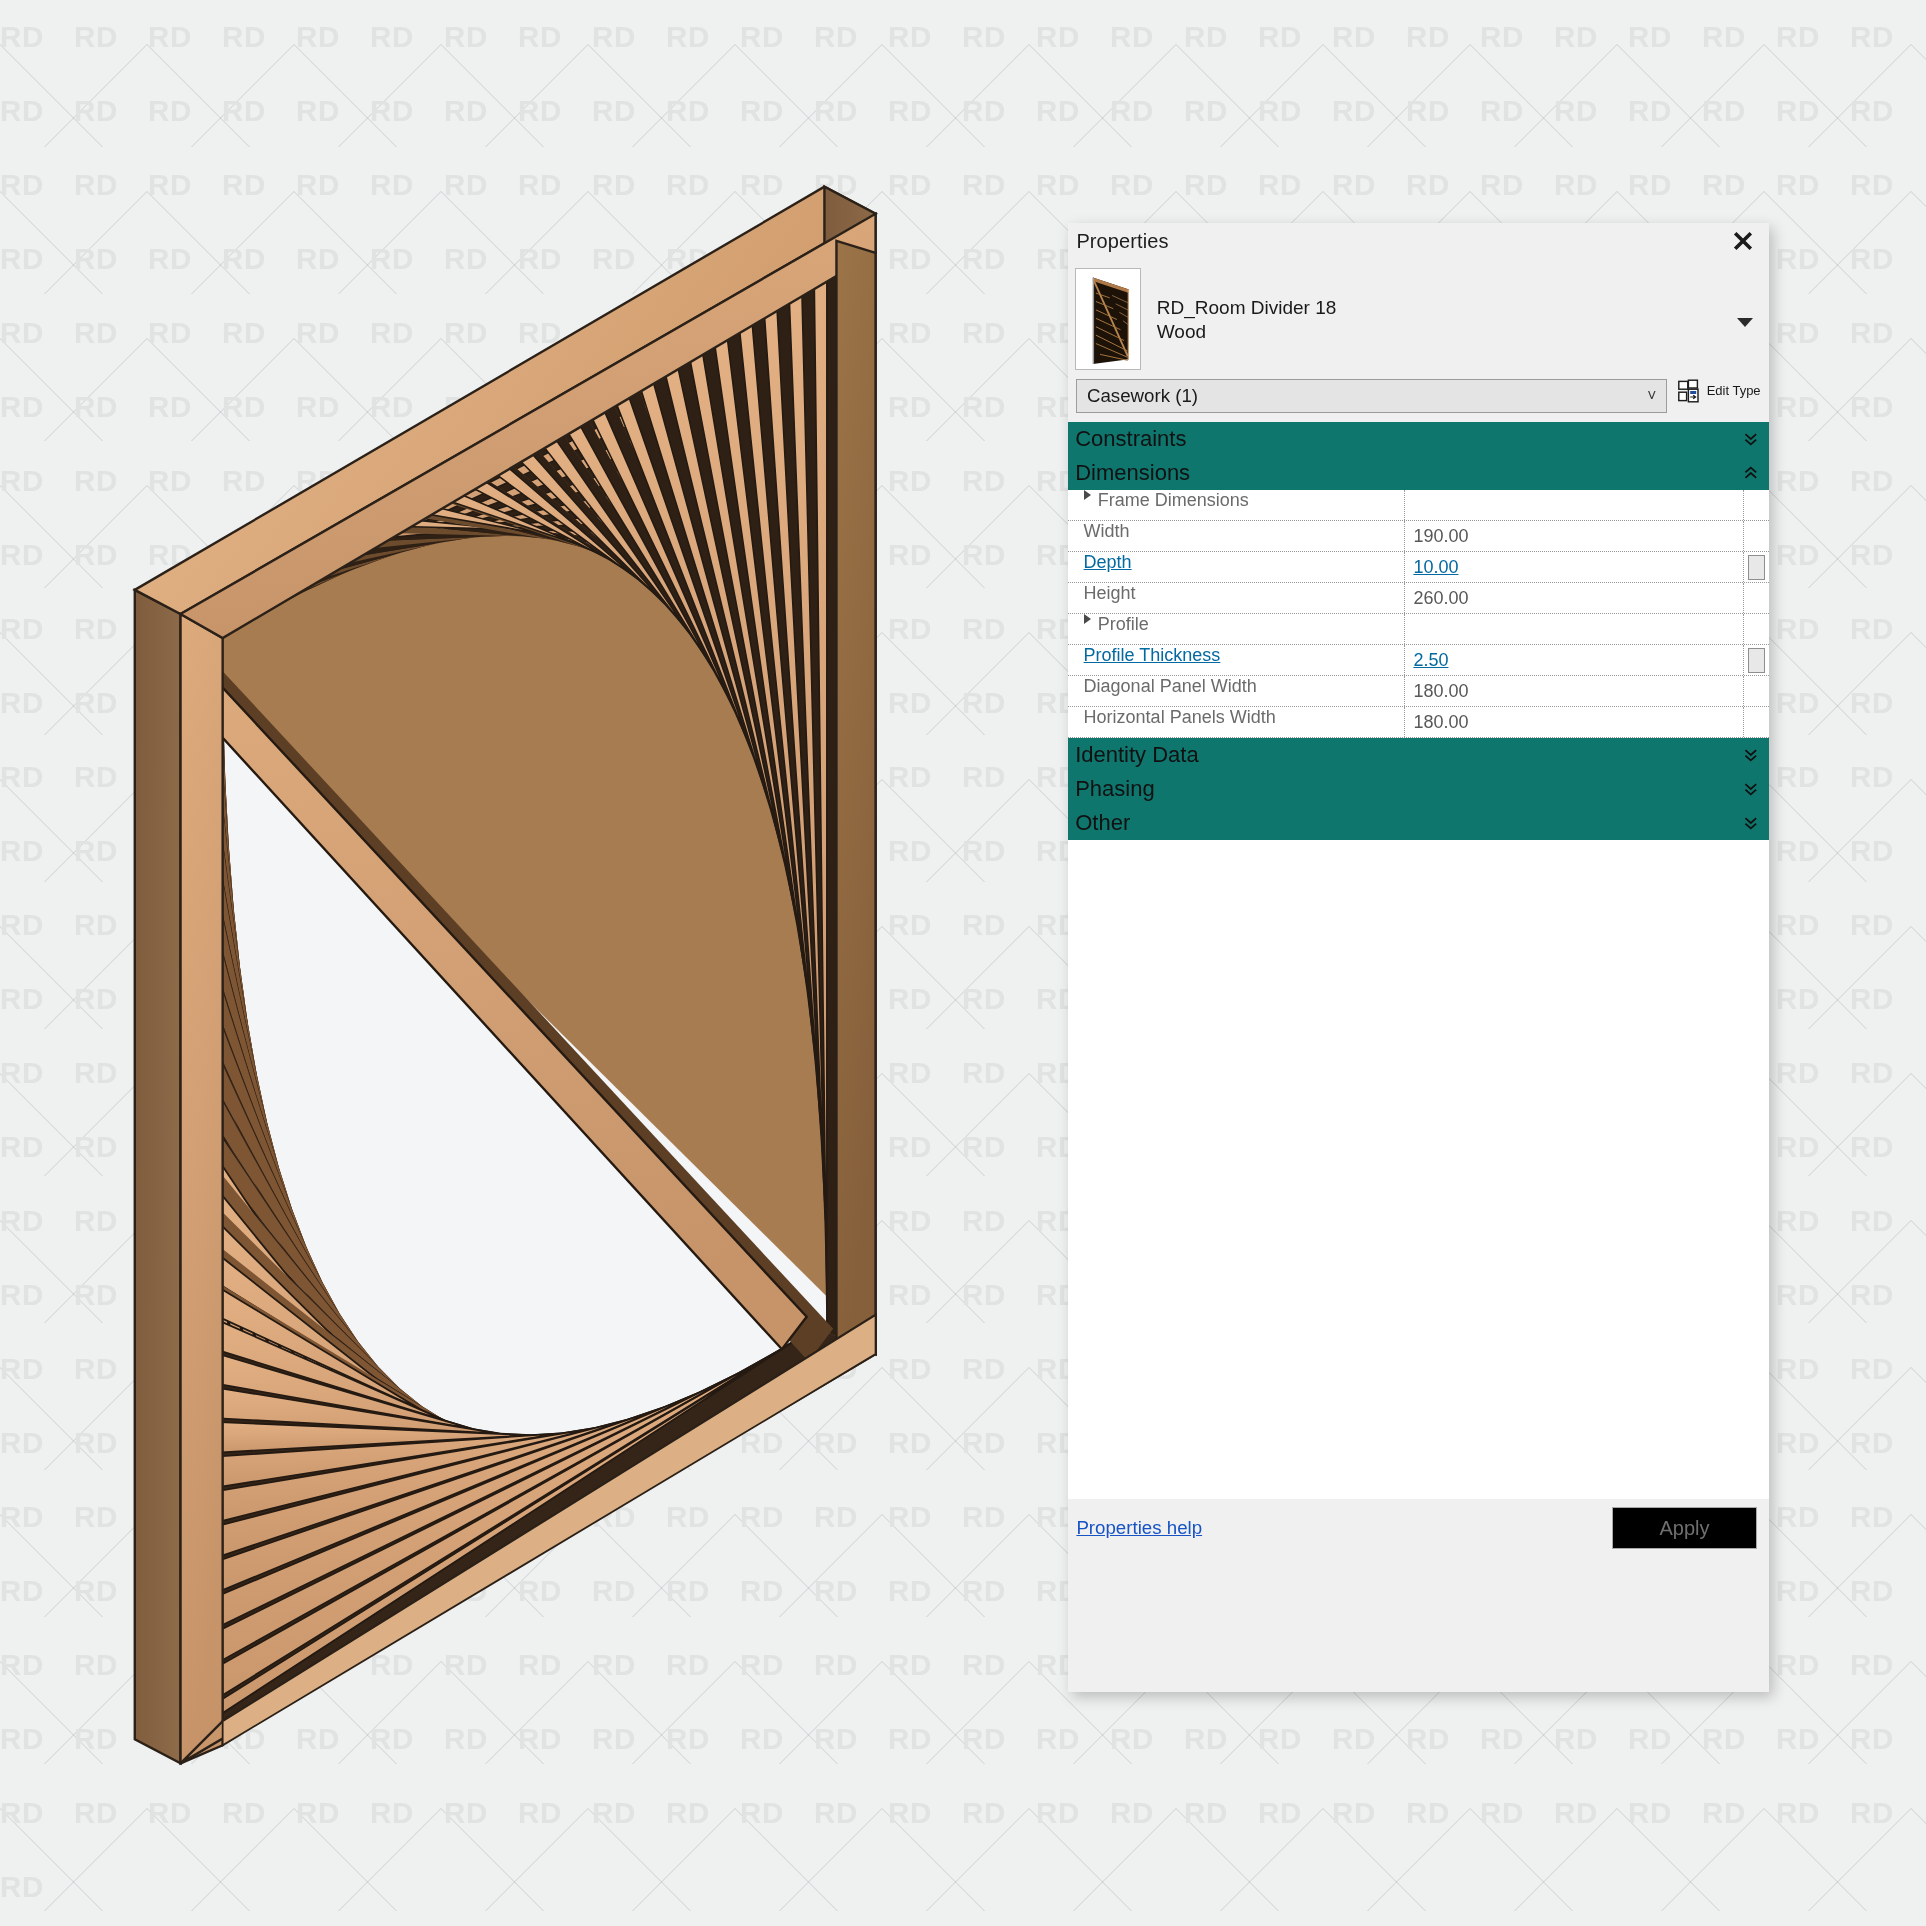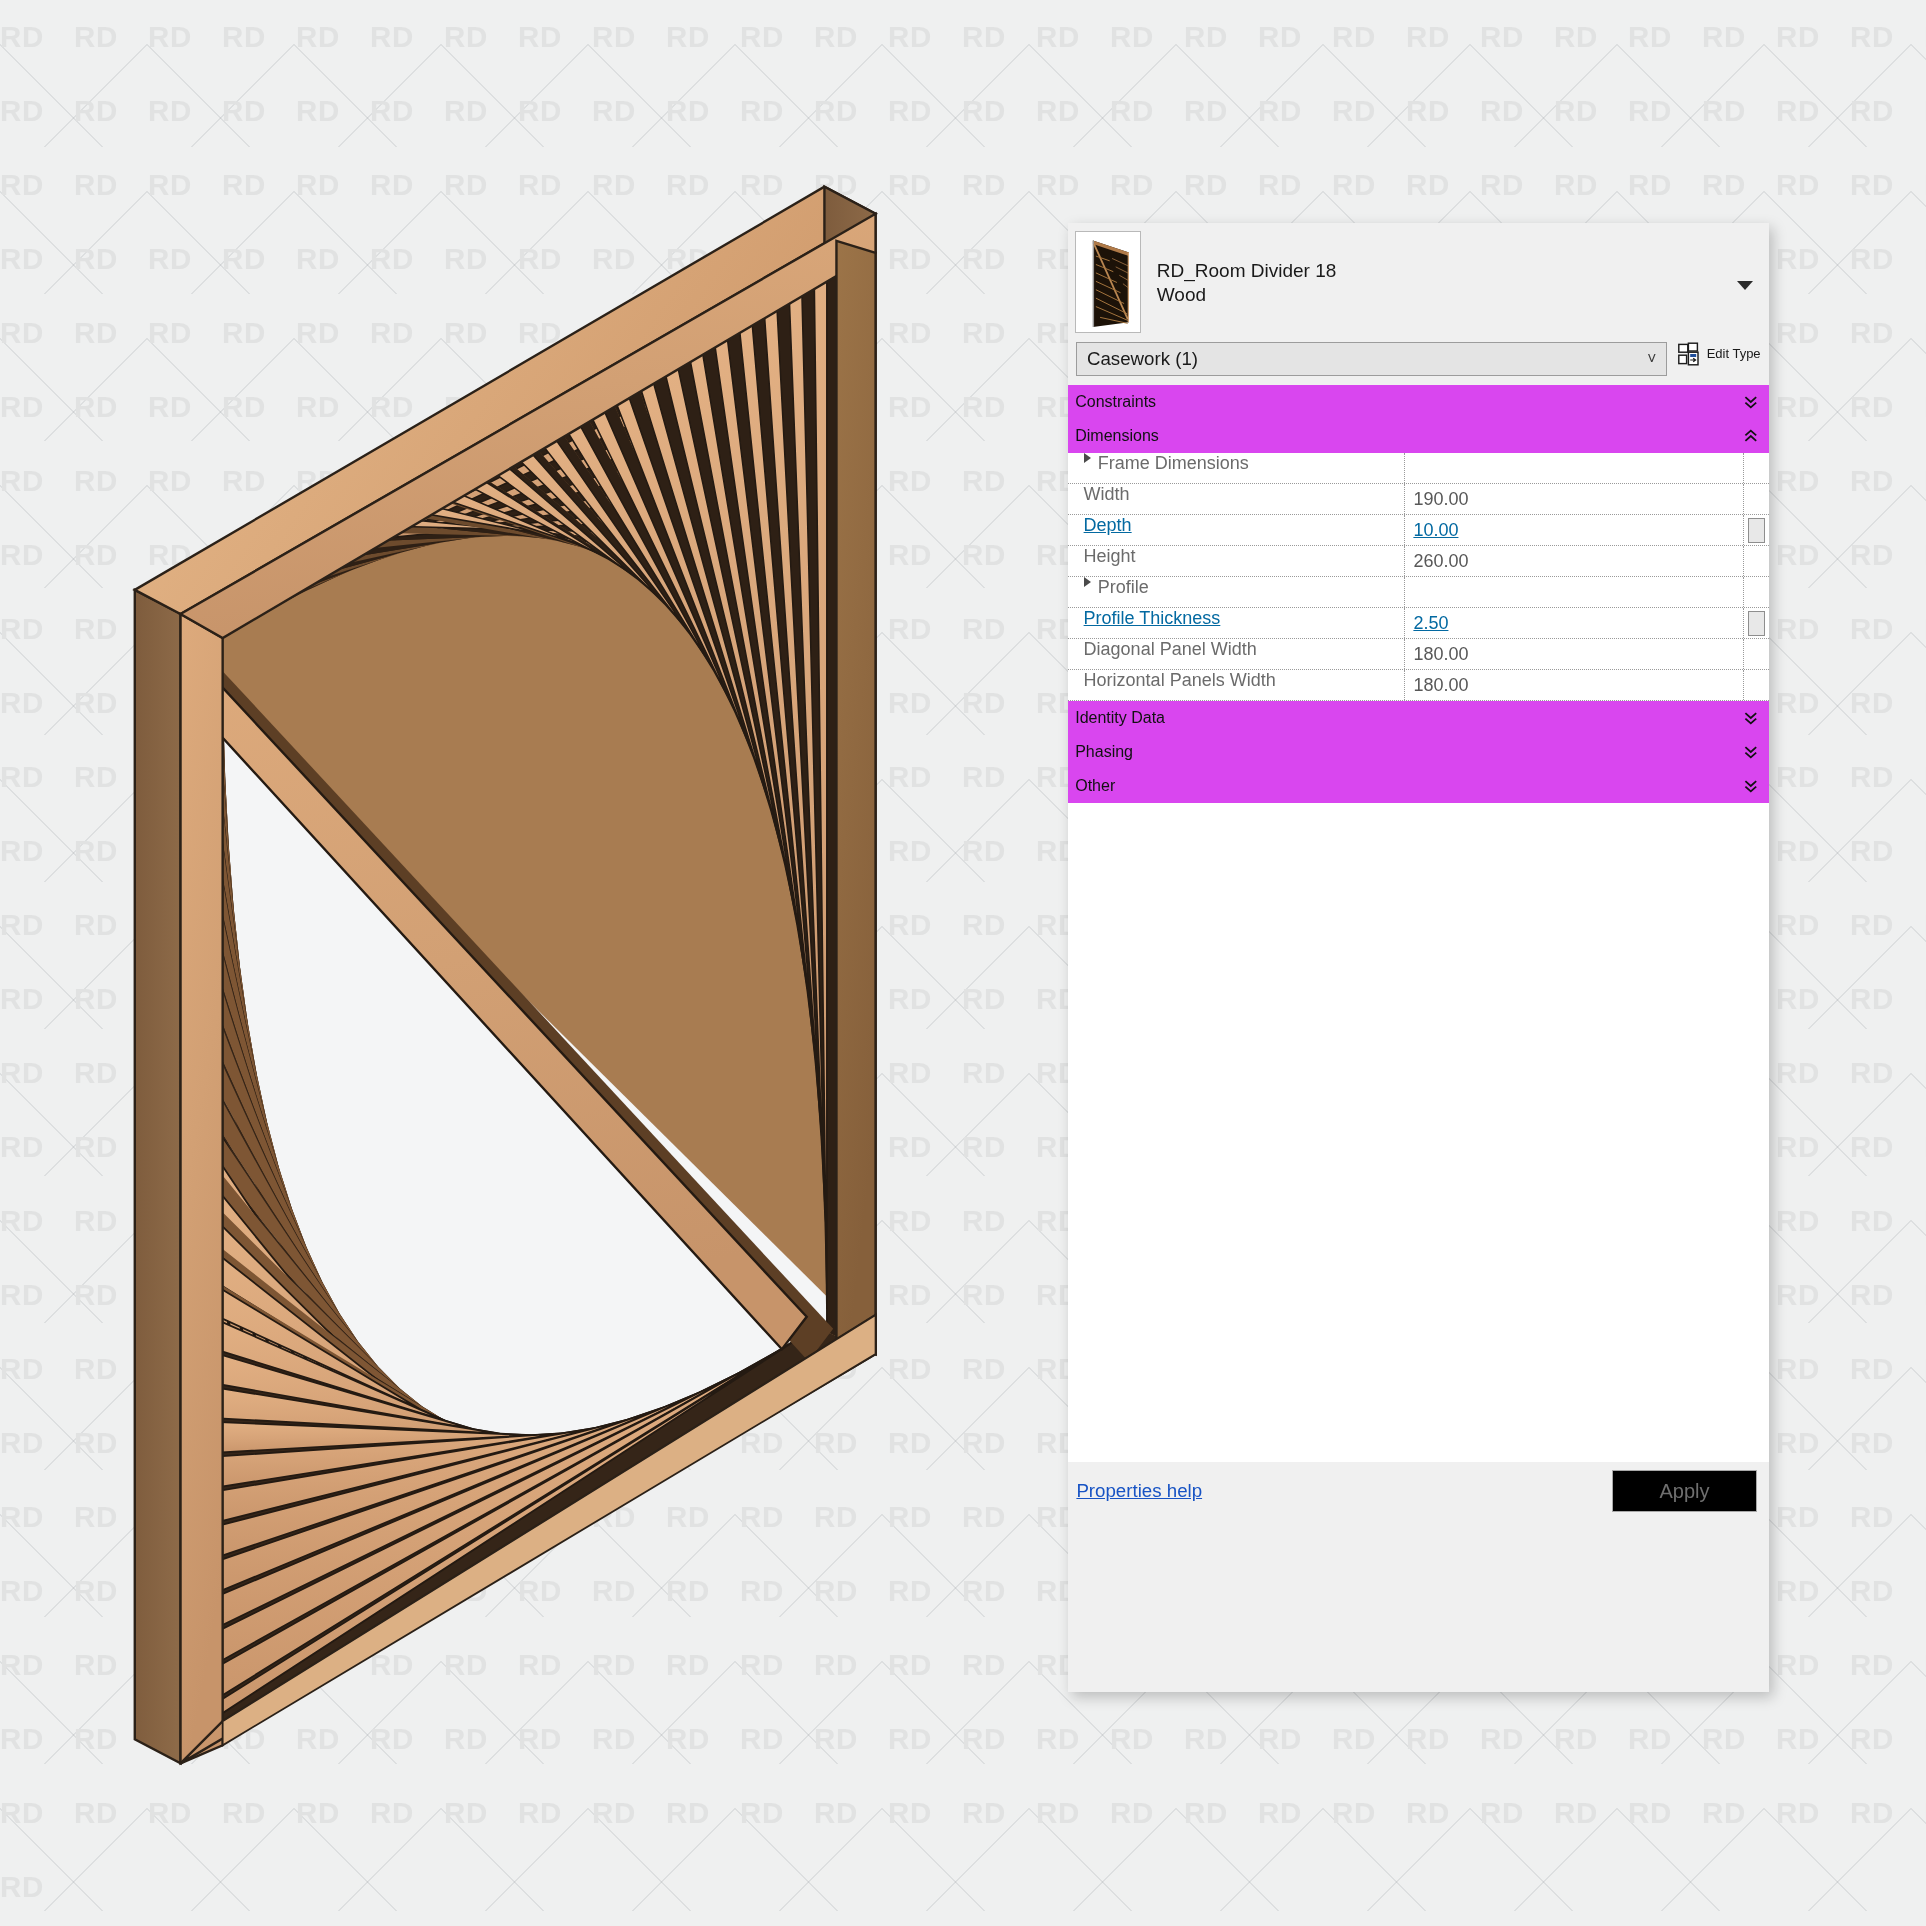--- a/index.html
+++ b/index.html
@@ -91,23 +91,23 @@
     display:flex;align-items:center;justify-content:space-between;
     padding:0 9.6px;box-sizing:border-box;cursor:pointer;font-size:18.7px;
   }
   .pp-select .sel-caret{color:#3a3a3a;font-size:15.6px;line-height:1;}
   .pp-edittype{
     display:flex;align-items:center;margin-left:9.6px;cursor:pointer;white-space:nowrap;
   }
   .pp-edittype .et-label{font-size:13px;color:#1a1a1a;margin-left:6px;}
   
   .sec-head{
-    height:34px;background:#d946ef;
+    height:34px;background:#0f766e;
     display:flex;align-items:center;justify-content:space-between;
-    padding:0 10.8px 0 7.2px;box-sizing:border-box;font-size:16px;color:#111;
+    padding:0 10.8px 0 7.2px;box-sizing:border-box;font-size:22px;color:#111;
     cursor:pointer;
   }
   .chev{font-size:0;line-height:0;}
   
   .pp-table{background:#ffffff;}
   .prow{
     display:flex;height:31px;align-items:center;
     border-bottom:0.6px dotted #9a9a9a;box-sizing:border-box;position:relative;
   }
   .prow:last-child{border-bottom:0.6px dotted #9a9a9a;}
@@ -1056,20 +1056,28 @@
 
     <polygon points="1390,400 1455,420 1455,2250 1390,2225" fill="url(#wdDeep)" stroke="#2b2118" stroke-width="4"></polygon>
 
     <polygon points="300,2930 1455,2250 1455,2185 370,2860" fill="url(#wdFace)" stroke="#2b2118" stroke-width="4"></polygon>
 
     <polygon points="370,2860 1455,2185 1455,2250 370,2900" fill="#dcb084" stroke="#2b2118" stroke-width="3"></polygon>
   </svg>
 
   <div id="props">
 
+    <div class="pp-titlebar">
+      <div class="pp-title">Properties</div>
+      <div class="pp-close">
+        <svg width="24" height="24" viewBox="0 0 40 40" aria-hidden="true">
+          <path d="M7 7 L33 33 M33 7 L7 33" stroke="#1b1b1b" stroke-width="6" stroke-linecap="butt"></path>
+        </svg>
+      </div>
+    </div>
 
     <div class="pp-header">
       <div class="pp-thumb">
         <svg width="65" height="101" viewBox="0 0 108 168" aria-hidden="true">
           <polygon points="28,14 88,34 88,150 28,158" fill="#1c1208"></polygon>
           <polygon points="28,14 88,34 88,40 28,20" fill="#b07a48"></polygon>
           <polygon points="28,14 30,14 30,158 28,158" fill="#9a9a9a"></polygon>
           <path d="M30,20 L86,145" stroke="#b98651" stroke-width="3" fill="none"></path>
           <g stroke="#a9783f" stroke-width="1.6">
             <path d="M33,40 L56,48"></path>

